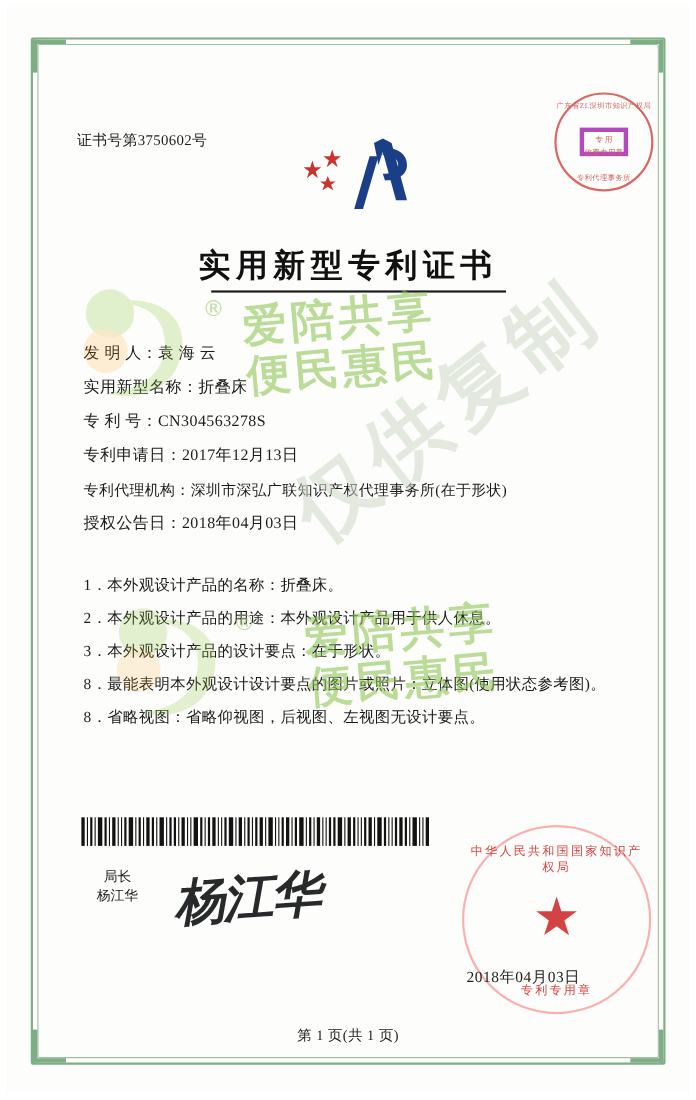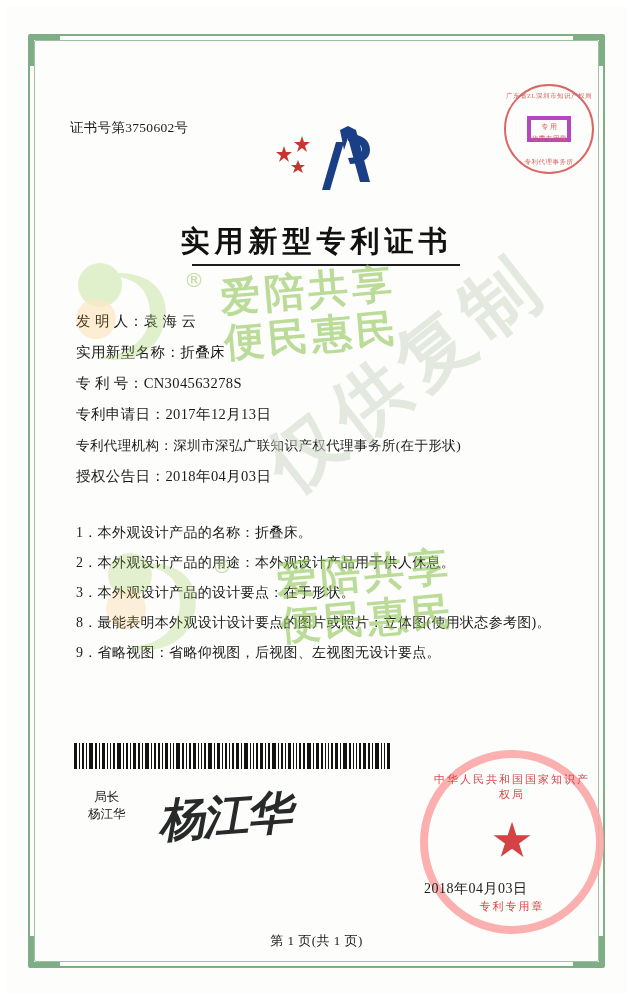--- a/index.html
+++ b/index.html
@@ -166,21 +166,21 @@
     opacity: .92;
   }
 
   
   .seal-main {
     position: absolute;
     left: 414px;
     top: 744px;
     width: 168px;
     height: 168px;
-    border: 8px solid #fca5a5;
+    border: 2px solid #fca5a5;
     border-radius: 50%;
     color: #cf2a2a;
     opacity: .88;
   }
   .seal-main .star {
     position: absolute;
     left: 50%;
     top: 50%;
     transform: translate(-50%,-54%);
     font-size: 42px;
@@ -350,21 +350,21 @@
     <div class="field-row">专利申请日：2017年12月13日</div>
     <div class="field-row agency">专利代理机构：深圳市深弘广联知识产权代理事务所(在于形状)</div>
     <div class="field-row">授权公告日：2018年04月03日</div>
   </div>
 
   <div class="clauses">
     <div class="clause">1．本外观设计产品的名称：折叠床。</div>
     <div class="clause">2．本外观设计产品的用途：本外观设计产品用于供人休息。</div>
     <div class="clause">3．本外观设计产品的设计要点：在于形状。</div>
     <div class="clause">8．最能表明本外观设计设计要点的图片或照片：立体图(使用状态参考图)。</div>
-    <div class="clause">9．省略视图：省略仰视图，后视图、左视图无设计要点。</div>
+    <div class="clause">8．省略视图：省略仰视图，后视图、左视图无设计要点。</div>
   </div>
 
   <div class="barcode" id="barcode">
       <i style="width: 3px;"></i>
       <i style="width: 1px;"></i>
       <i style="width: 2px;"></i>
       <i style="width: 1px;"></i>
       <i style="width: 4px;"></i>
       <i style="width: 2px;"></i>
       <i style="width: 1px;"></i>

